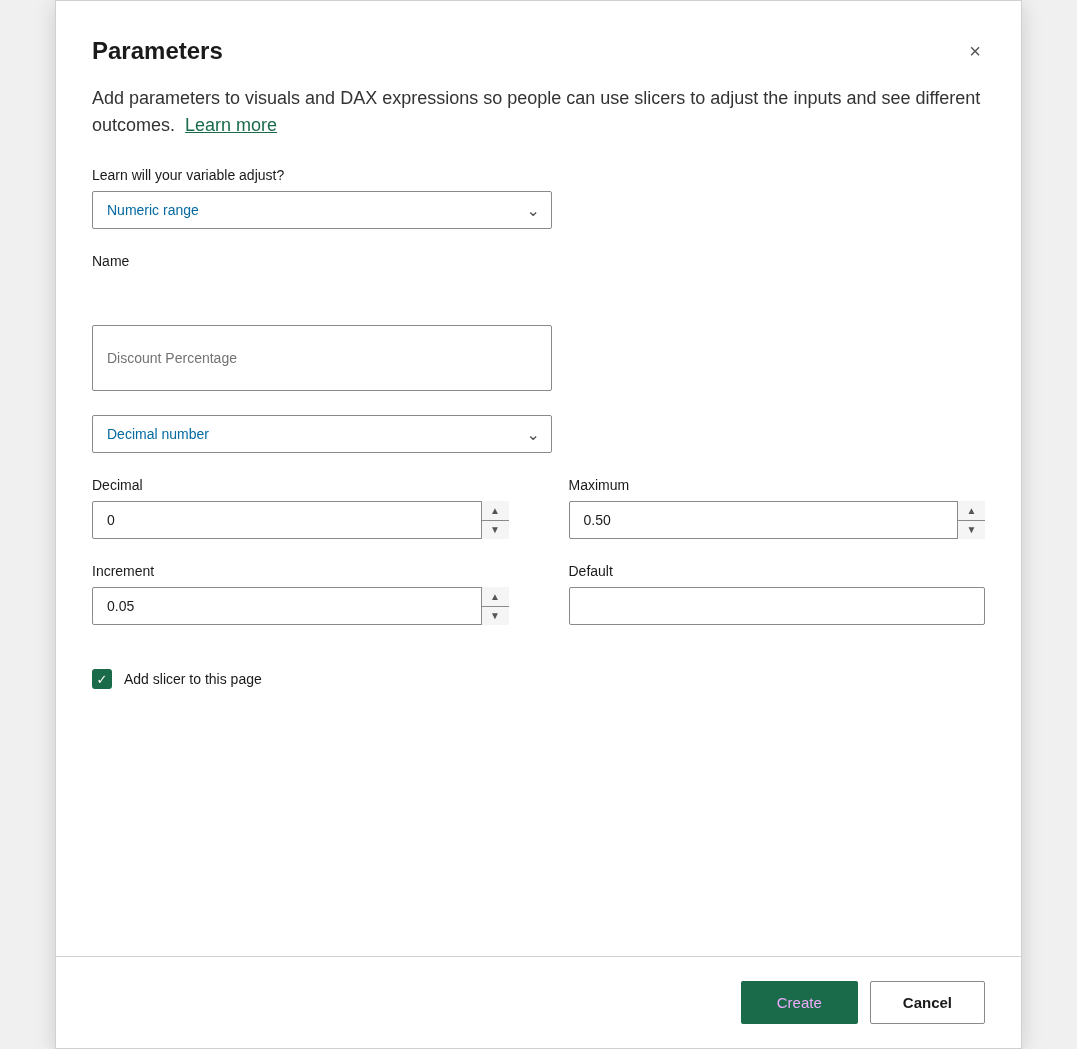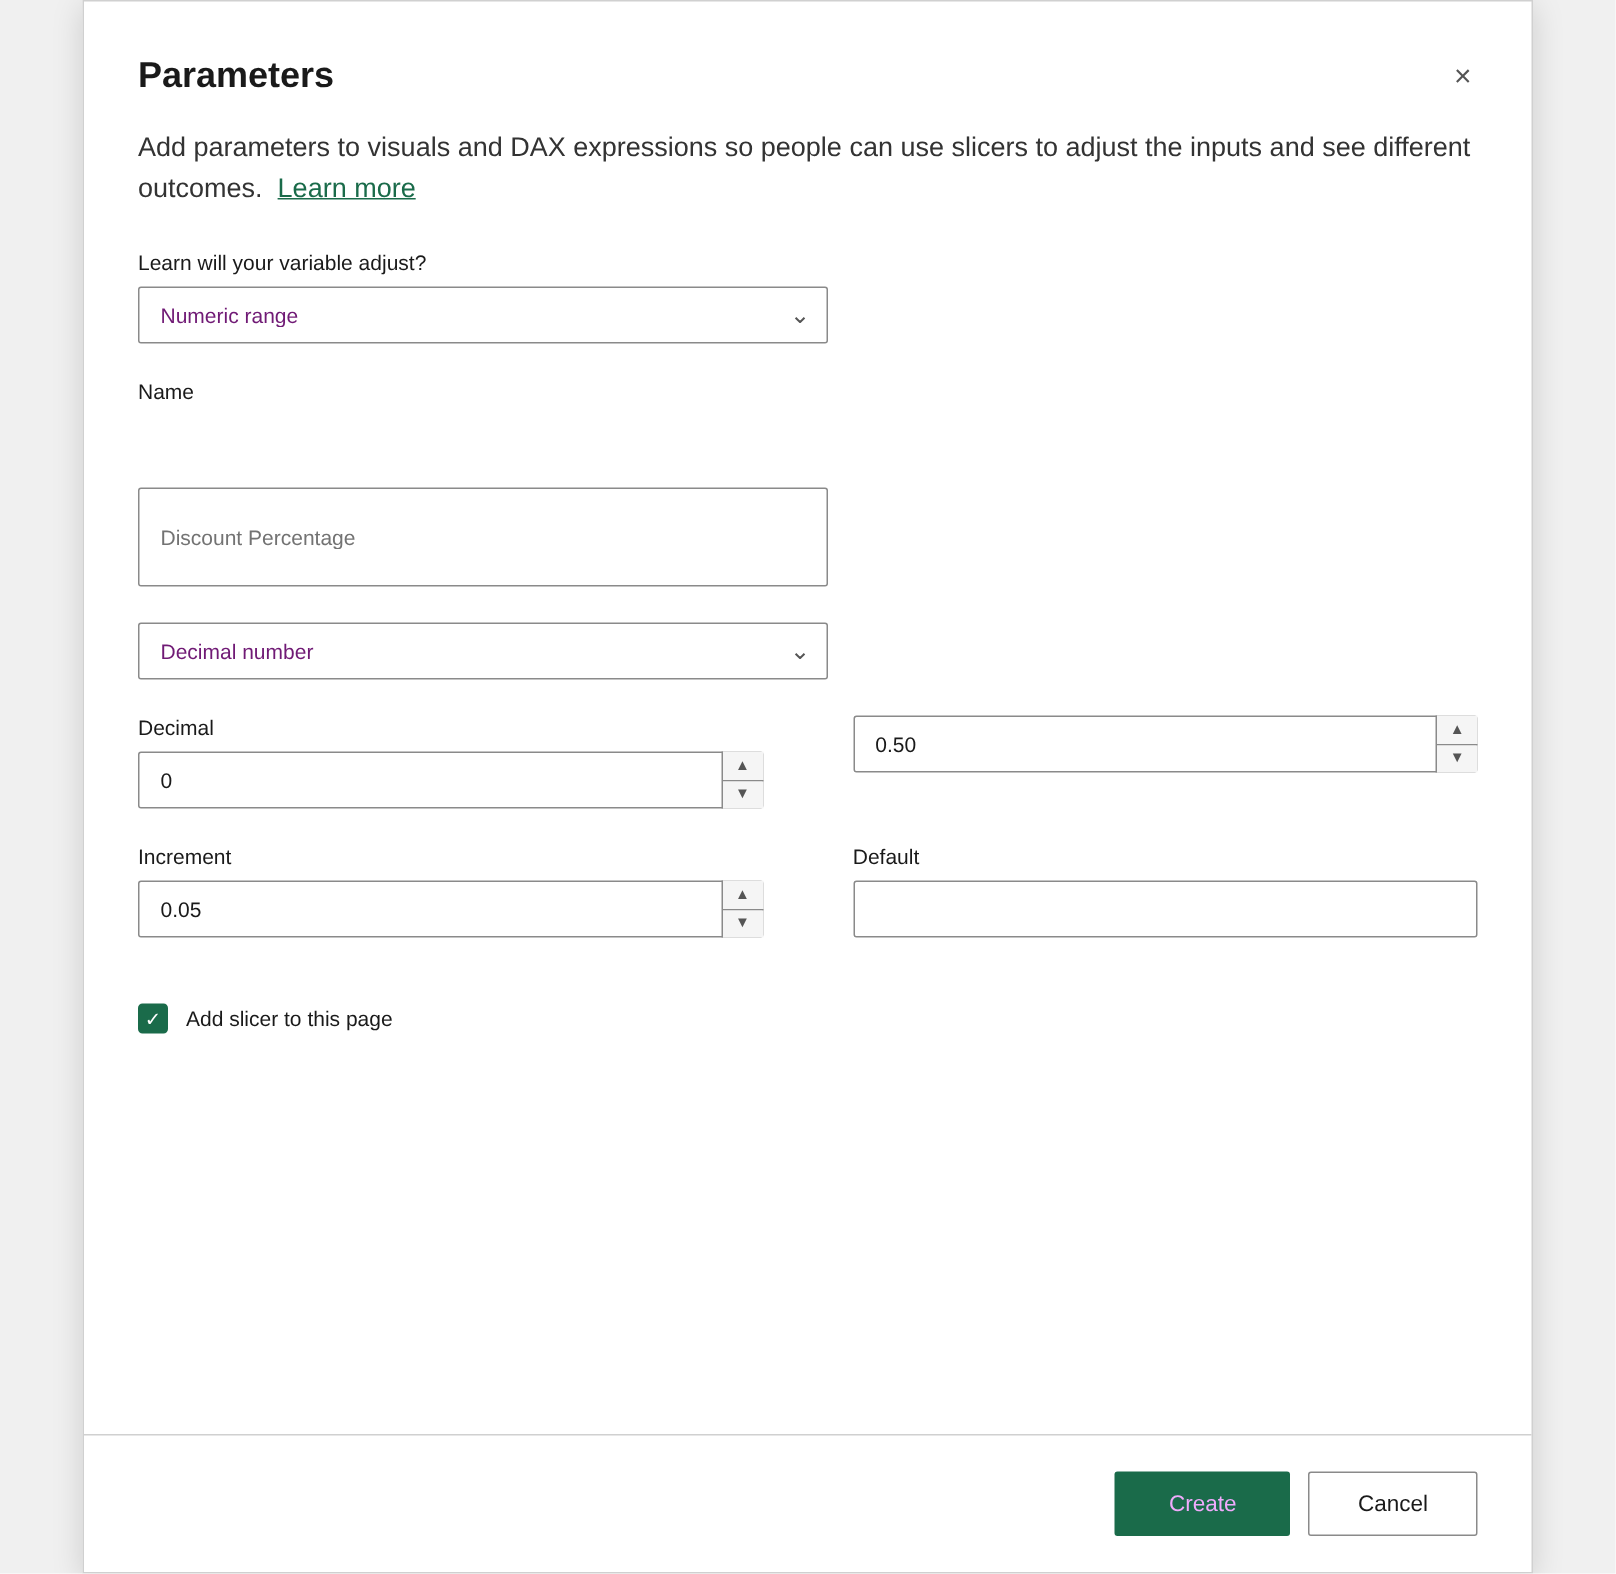--- a/index.html
+++ b/index.html
@@ -88,21 +88,21 @@
       position: relative;
       width: 460px;
     }
 
     .form-select {
       width: 100%;
       padding: 10px 40px 10px 14px;
       border: 1px solid #8a8a8a;
       border-radius: 2px;
       font-size: 14px;
-      color: #701a75;
+      color: #0369a1;
       background: #fff;
       appearance: none;
       cursor: pointer;
       outline: none;
     }
 
     .select-arrow {
       position: absolute;
       right: 12px;
       top: 50%;
@@ -230,21 +230,21 @@
       cursor: pointer;
       border-radius: 2px;
     }
 
     .btn-cancel {
       background: #fff;
       color: #1a1a1a;
       border: 1px solid #8a8a8a;
       padding: 12px 32px;
       font-size: 15px;
-      font-weight: 400;
+      font-weight: 700;
       cursor: pointer;
       border-radius: 2px;
     }
   </style>
 </head>
 <body>
 
 <div class="dialog">
   <div class="dialog-body">
     <div class="dialog-header">
@@ -293,20 +293,21 @@
             <input class="spinner-input" type="text" value="0" style="">
             <div class="spinner-buttons">
               <button class="spinner-btn">▲</button>
               <button class="spinner-btn">▼</button>
             </div>
           </div>
         </div>
       </div>
       <div class="col">
         <div class="form-group">
+          <label class="form-label">Maximum</label>
           <div class="spinner-wrapper">
             <input class="spinner-input" type="text" value="0.50" style="">
             <div class="spinner-buttons">
               <button class="spinner-btn">▲</button>
               <button class="spinner-btn">▼</button>
             </div>
           </div>
         </div>
       </div>
     </div>

